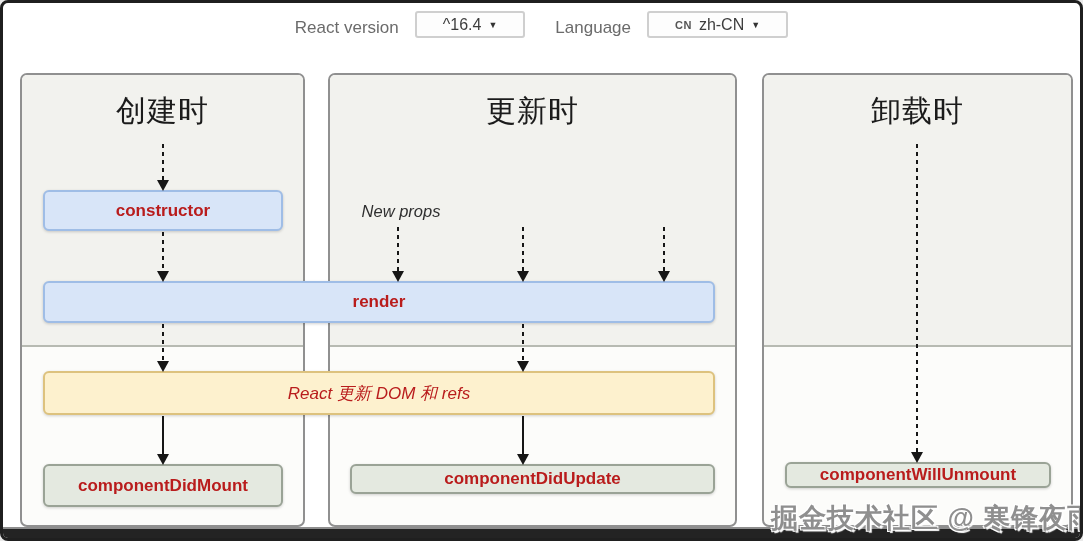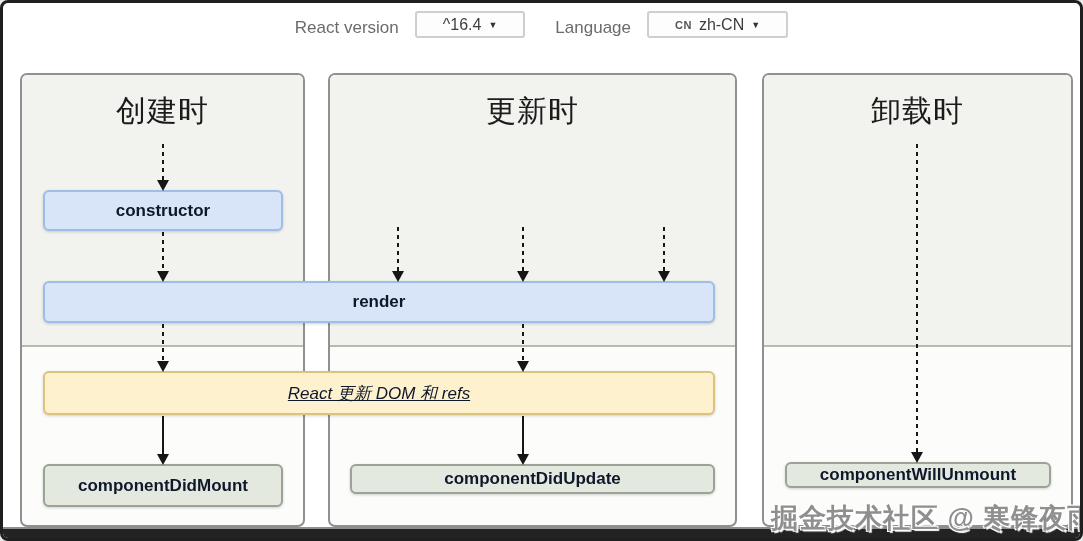--- a/index.html
+++ b/index.html
@@ -49,26 +49,26 @@
     text-align:center; font-size:30px; color:#1b1b1b; letter-spacing:1px;
   }
   .col-header.mounting   { left:17px;  width:285px; }
   .col-header.updating   { left:325px; width:409px; }
   .col-header.unmounting { left:759px; width:311px; }
 
   
   .box {
     position:absolute; z-index:2;
     display:flex; align-items:center; justify-content:center;
-    border-radius:6px; font-size:17px; color:#0f172a;
+    border-radius:6px; font-size:17px; color:#b91c1c;
     box-shadow:0 1px 3px rgba(0,0,0,.18);
     cursor:pointer;
   }
   .box.blue   { background:#d8e5f8; border:2px solid #9fbde6; font-weight:bold; }
-  .box.yellow { background:#fdf1ce; border:2px solid #ddc27e; font-style:italic;text-decoration:underline; }
+  .box.yellow { background:#fdf1ce; border:2px solid #ddc27e; font-style:italic; }
   .box.green  { background:#e4e9e0; border:2px solid #9aa396; font-weight:bold; }
 
   .box.constructor  { left:40px;  top:187px; width:240px; height:41px; }
   .box.render       { left:40px;  top:278px; width:672px; height:42px; }
   .box.commit       { left:40px;  top:368px; width:672px; height:44px; cursor:default; }
   .box.did-mount    { left:40px;  top:461px; width:240px; height:43px; }
   .box.did-update   { left:347px; top:461px; width:365px; height:30px; }
   .box.will-unmount { left:782px; top:459px; width:266px; height:26px; }
 
   
@@ -144,20 +144,21 @@
     <div class="panel-top"></div>
   </div>
   <div class="panel unmounting">
     <div class="panel-top"></div>
   </div>
 
   <div class="col-header mounting">创建时</div>
   <div class="col-header updating">更新时</div>
   <div class="col-header unmounting">卸载时</div>
 
+  <div class="trigger new-props">New props</div>
 
   <div class="box blue constructor">constructor</div>
   <div class="box blue render">render</div>
   <div class="box yellow commit">React 更新 DOM 和 refs</div>
   <div class="box green did-mount">componentDidMount</div>
   <div class="box green did-update">componentDidUpdate</div>
   <div class="box green will-unmount">componentWillUnmount</div>
 
   <div class="arrow dashed a-head-ctor"></div>
   <div class="arrow dashed a-ctor-render"></div>

